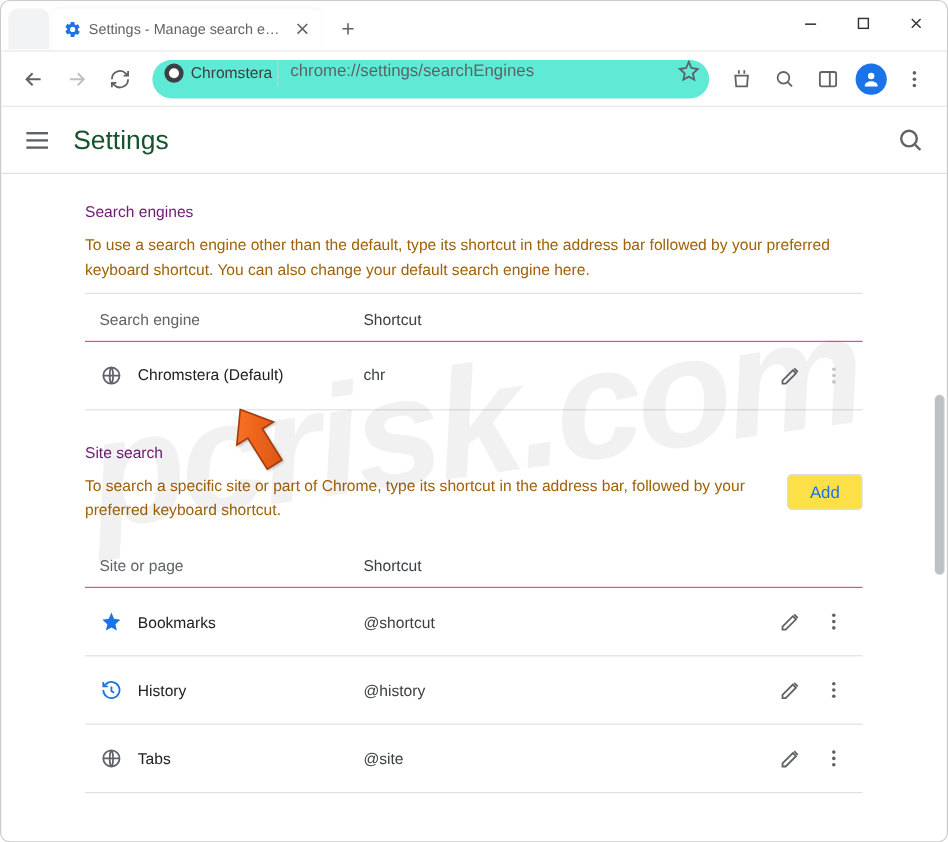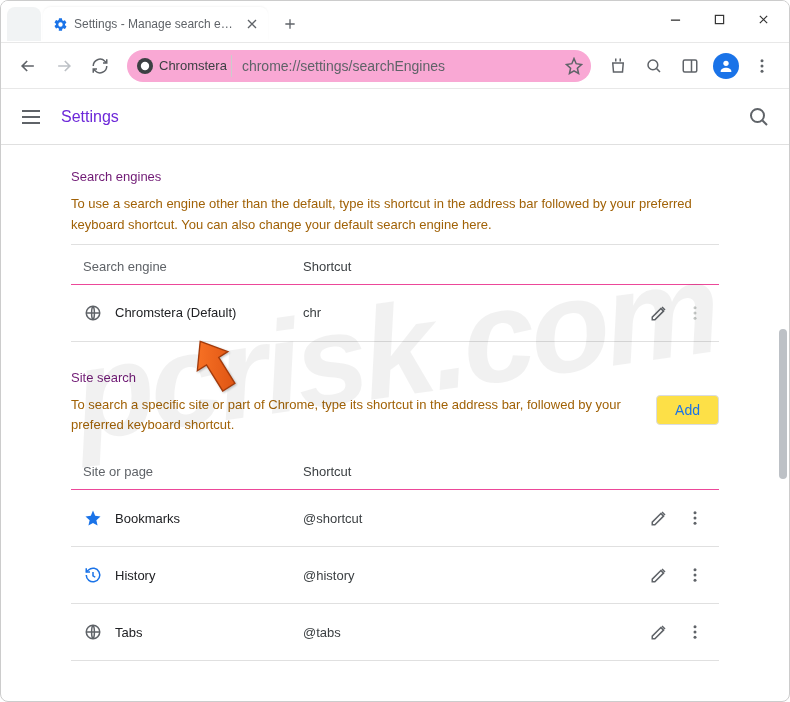--- a/index.html
+++ b/index.html
@@ -92,24 +92,23 @@
     }
     .nav-btn {
       width: 34px; height: 34px;
       display: flex; align-items: center; justify-content: center;
       border-radius: 50%; cursor: pointer; color: #5f6368;
     }
     .nav-btn.disabled { color: #bdc1c6; cursor: default; }
     .omnibox {
       flex: 1;
       height: 32px;
-      background: #f9a8d4;
+      background: #5eead4;
       border-radius: 16px;
       display: flex;
-      align-items: center;
       padding: 0 8px 0 8px;
       margin: 0 8px;
       font-size: 14px;
       color: #5f6368;
     }
     .omnibox .site-chip {
       display: flex; align-items: center;
       background: transparent;
       padding: 0 4px 0 2px;
       border-right: 1px solid #ccc;
@@ -138,21 +137,21 @@
     .avatar svg { width: 16px; height: 16px; fill: #fff; }
 
     
     .settings-header {
       height: 56px;
       display: flex; align-items: center;
       padding: 0 18px;
       border-bottom: 1px solid #e0e0e0;
     }
     .hamburger { width: 24px; height: 24px; cursor: pointer; color: #5f6368; margin-right: 18px; }
-    .settings-title { font-size: 16px; color: #6d28d9; flex: 1; }
+    .settings-title { font-size: 22px; color: #14532d; flex: 1; }
     .search-settings { width: 24px; height: 24px; cursor: pointer; color: #5f6368; }
 
     
     .content-wrap {
       height: calc(702px - 42px - 46px - 56px);
       overflow-y: auto;
       position: relative;
     }
     
     .fake-scrollbar-thumb {
@@ -470,21 +469,21 @@
           <div class="tbl-row">
             <div class="col-name">
               <span class="row-icon">
                 <svg viewBox="0 0 24 24" fill="none" stroke="#5f6368" stroke-width="2">
                     <circle cx="12" cy="12" r="9"></circle>
                     <path d="M3 12h18M12 3c2.5 2.8 2.5 15.2 0 18M12 3c-2.5 2.8-2.5 15.2 0 18"></path>
                   </svg>
               </span>
               <span>Tabs</span>
             </div>
-            <div class="col-shortcut">@tabs</div>
+            <div class="col-shortcut">@site</div>
             <div class="col-actions">
               <div class="icon-btn">
                 <svg viewBox="0 0 24 24" width="18" height="18" fill="none" stroke="currentColor" stroke-width="2">
                     <path d="M3 17.5V21h3.5L18 9.5 14.5 6 3 17.5zM14.5 6l3.5 3.5M16 4l4 4"></path>
                   </svg>
               </div>
               <div class="icon-btn">
                 <svg viewBox="0 0 24 24" width="18" height="18" fill="currentColor">
                     <circle cx="12" cy="5" r="2"></circle>
                     <circle cx="12" cy="12" r="2"></circle>

